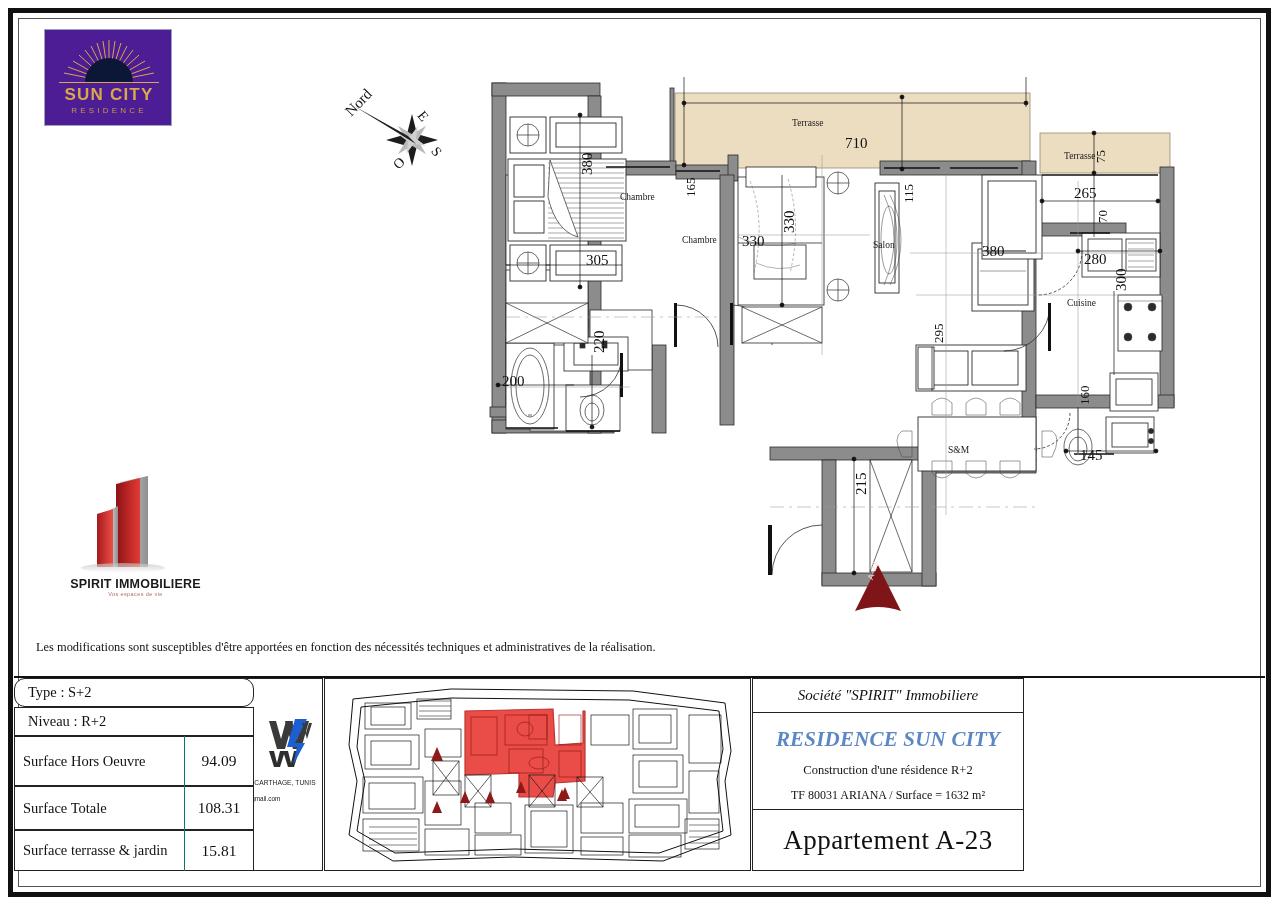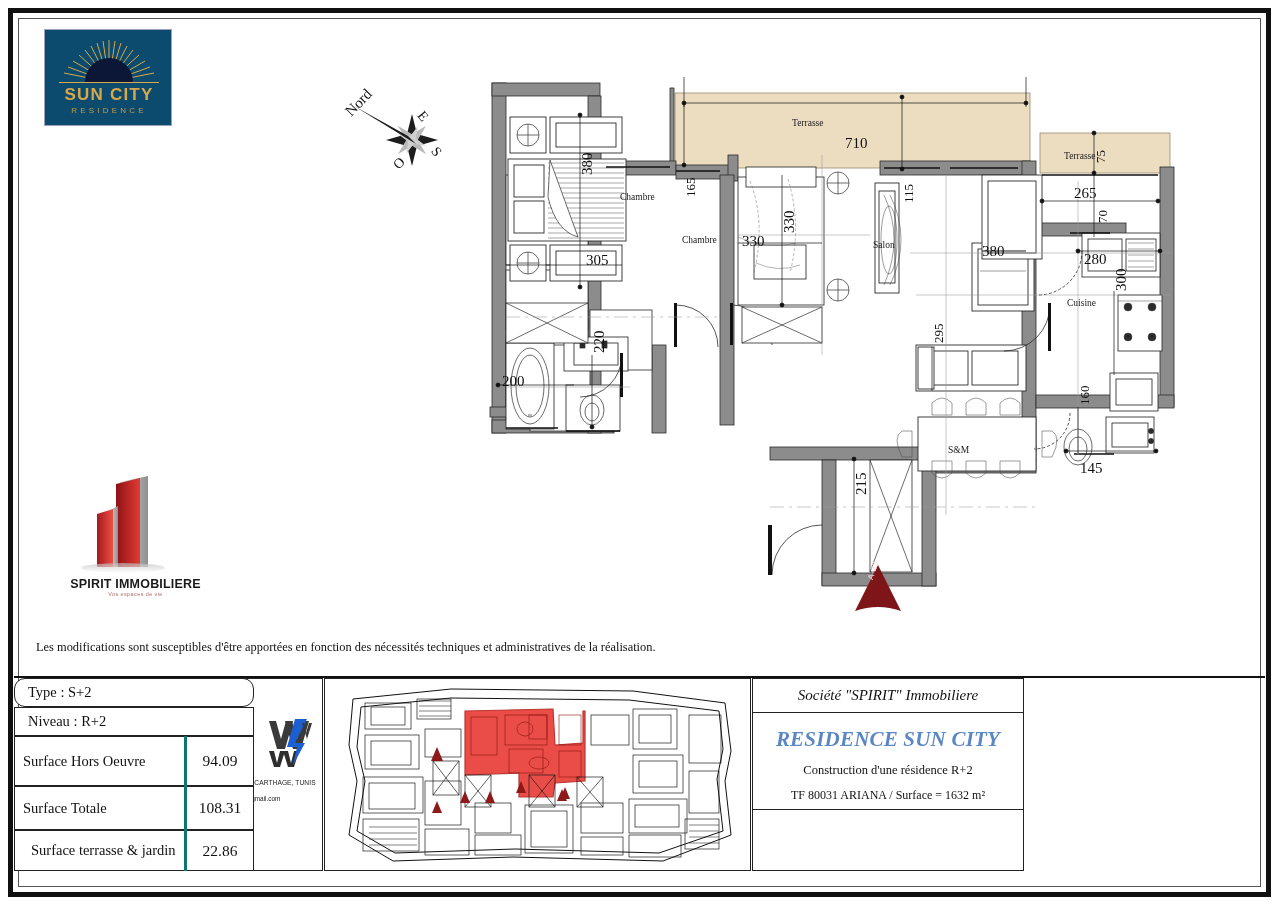--- a/index.html
+++ b/index.html
@@ -28,21 +28,21 @@
     left: 5px; top: 5px;
     right: 5px; bottom: 5px;
     border: 1px solid #555;
   }
 
   
   #suncity-logo {
     position: absolute;
     left: 44px; top: 29px;
     width: 128px; height: 97px;
-    background: #0c4a6e;
+    background: #4c1d95;
     border: 1px solid #9aa3bb;
     overflow: hidden;
   }
   .sun-rays { position: absolute; left: 0; top: 6px; width: 128px; height: 52px; }
   #suncity-name {
     position: absolute; left: 0; top: 55px; width: 128px;
     text-align: center;
     color: #d9a84a;
     font-family: "Liberation Sans", sans-serif;
     font-weight: bold;
@@ -189,29 +189,29 @@
   }
   #appt-txt { font-size: 27px; color: #111; letter-spacing: .5px; }
 
   
   #cell-surface { left: 1011px; top: 0px; width: 240px; height: 193px; border: none; }
   .srow { position: absolute; left: 0; width: 240px; border: 1px solid #222; background: #fff;
           display: flex; align-items: center; }
   .srow .slabel { padding-left: 8px; font-size: 14.5px; color: #111; }
   .srow .sval {
     position: absolute; right: 0; top: -1px; height: calc(100% + 2px);
-    width: 69px; border-left: 3px solid #0f766e;
+    width: 69px; border-left: 1px solid #0f766e;
     display: flex; align-items: center; justify-content: center;
     font-size: 15.5px; color: #111;
   }
   #srow-type   { top: 0px;   height: 29px; border-radius: 11px; }
   #srow-niveau { top: 29px;  height: 29px; }
   #srow-sho    { top: 58px;  height: 50px; }
   #srow-stot   { top: 108px; height: 44px; }
-  #srow-sterr  { top: 152px; height: 41px; padding-left: 8px; }
+  #srow-sterr  { top: 152px; height: 41px; }
   .srow.plain .slabel { padding-left: 13px; }
 </style>
 </head>
 <body>
 
 <div id="sheet">
   <div id="frame-outer">
     <div id="frame-inner"></div>
   </div>
 
@@ -624,21 +624,21 @@
     <span class="dimtxt vert bigdim" style="left:643px; top:236px;">300</span>
     <span class="dimtxt vert bigdim" style="left:109px; top:120px;">380</span>
     <span class="dimtxt bigdim" style="left:88px;  top:197px;padding-left:28px;">305</span>
     <span class="dimtxt bigdim" style="left:272px; top:178px;">330</span>
     <span class="dimtxt vert bigdim" style="left:311px; top:178px;">330</span>
     <span class="dimtxt bigdim" style="left:512px; top:188px;">380</span>
     <span class="dimtxt vert" style="left:461px; top:288px;">295</span>
     <span class="dimtxt bigdim" style="left:32px;  top:318px;">200</span>
     <span class="dimtxt vert bigdim" style="left:121px; top:298px;">220</span>
     <span class="dimtxt vert" style="left:607px; top:350px;">160</span>
-    <span class="dimtxt bigdim" style="left:610px; top:405px;">145</span>
+    <span class="dimtxt bigdim" style="left:610px; top:392px;">145</span>
     <span class="dimtxt vert bigdim" style="left:383px; top:440px;">215</span>
 
     <span class="roomtxt" style="left:322px; top:63px;">Terrasse</span>
     <span class="roomtxt" style="left:594px; top:96px;">Terrasse</span>
     <span class="roomtxt" style="left:150px; top:137px;">Chambre</span>
     <span class="roomtxt" style="left:212px; top:180px;">Chambre</span>
     <span class="roomtxt" style="left:403px; top:185px;">Salon</span>
     <span class="roomtxt" style="left:597px; top:243px;">Cuisine</span>
     <span class="roomtxt" style="left:478px; top:390px;">S&amp;M</span>
   </div>
@@ -794,37 +794,40 @@
 
     <div class="bcell" id="cell-title">
       <div id="row-societe">
         <span id="societe-txt">Société "SPIRIT" Immobiliere</span>
       </div>
       <div id="row-residence">
         <div id="residence-txt">RESIDENCE SUN CITY</div>
         <div id="construction-txt">Construction d'une résidence R+2</div>
         <div id="tf-txt">TF 80031  ARIANA  / Surface = 1632 m²</div>
       </div>
+      <div id="row-appt">
+        <span id="appt-txt">Appartement A-23</span>
+      </div>
     </div>
 
     <div id="cell-surface">
       <div class="srow plain" id="srow-type">
         <span class="slabel">Type :  S+2</span>
       </div>
       <div class="srow plain" id="srow-niveau">
         <span class="slabel">Niveau : R+2</span>
       </div>
       <div class="srow" id="srow-sho">
         <span class="slabel">Surface Hors Oeuvre</span>
         <span class="sval">94.09</span>
       </div>
       <div class="srow" id="srow-stot">
         <span class="slabel">Surface Totale</span>
         <span class="sval">108.31</span>
       </div>
       <div class="srow" id="srow-sterr">
         <span class="slabel">Surface terrasse &amp; jardin</span>
-        <span class="sval">22.86</span>
+        <span class="sval">15.81</span>
       </div>
     </div>
 
   </div>
 </div>
 
 </body></html>

